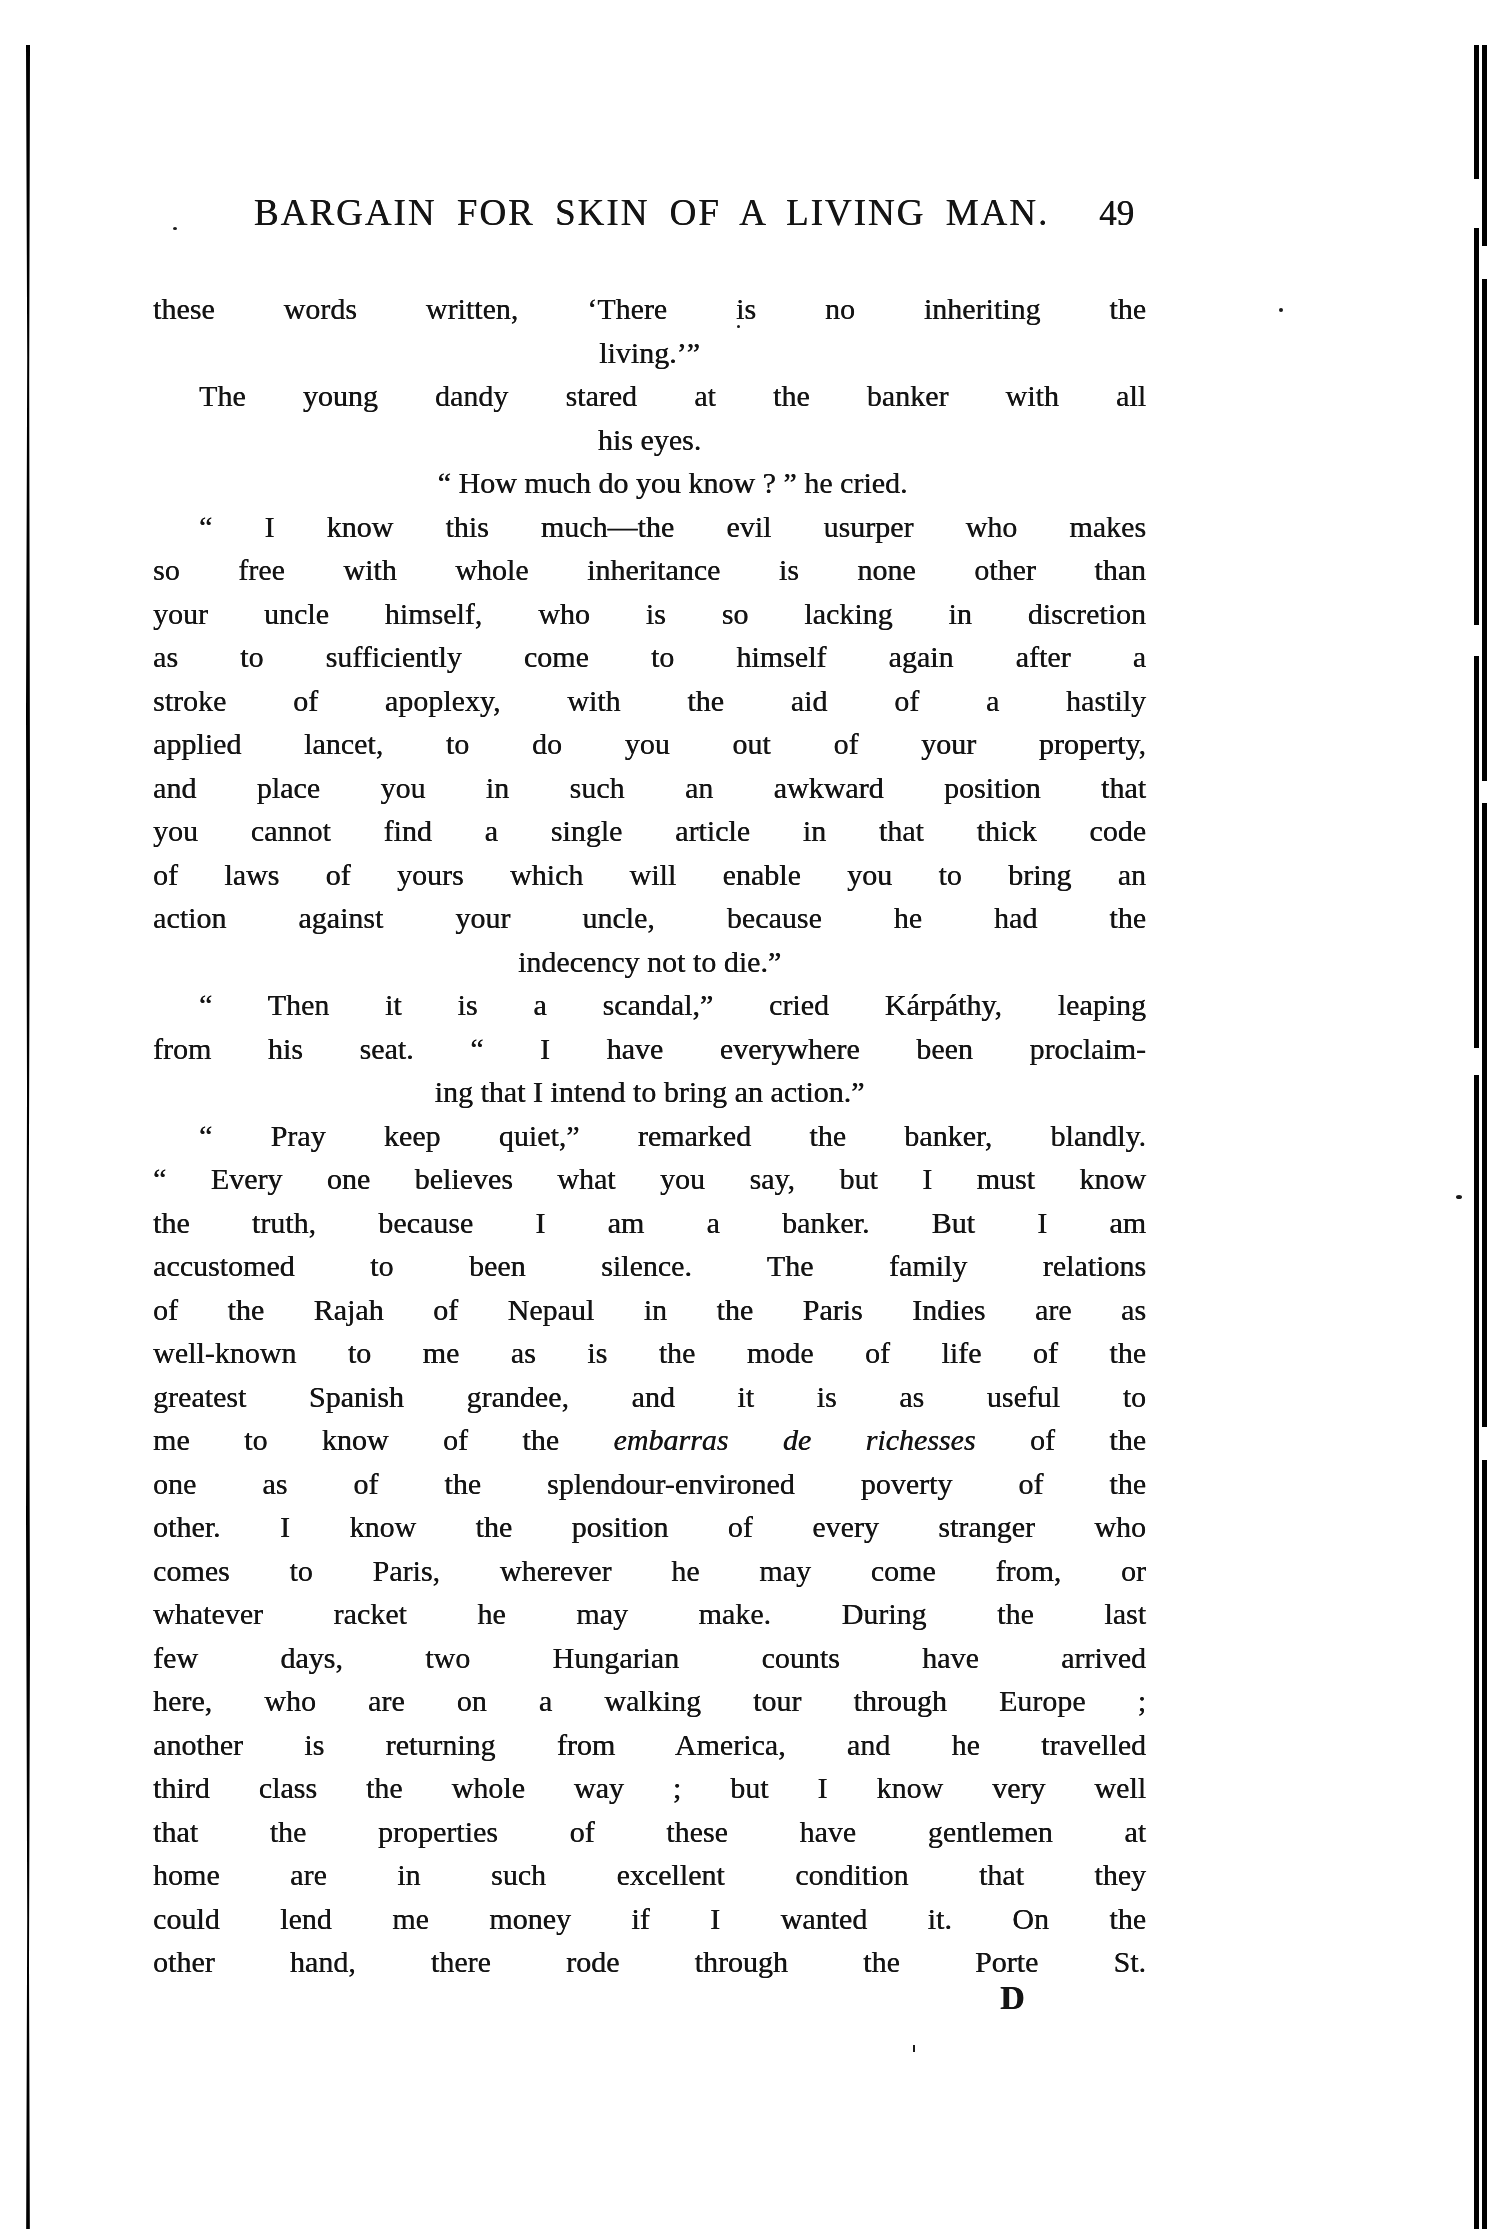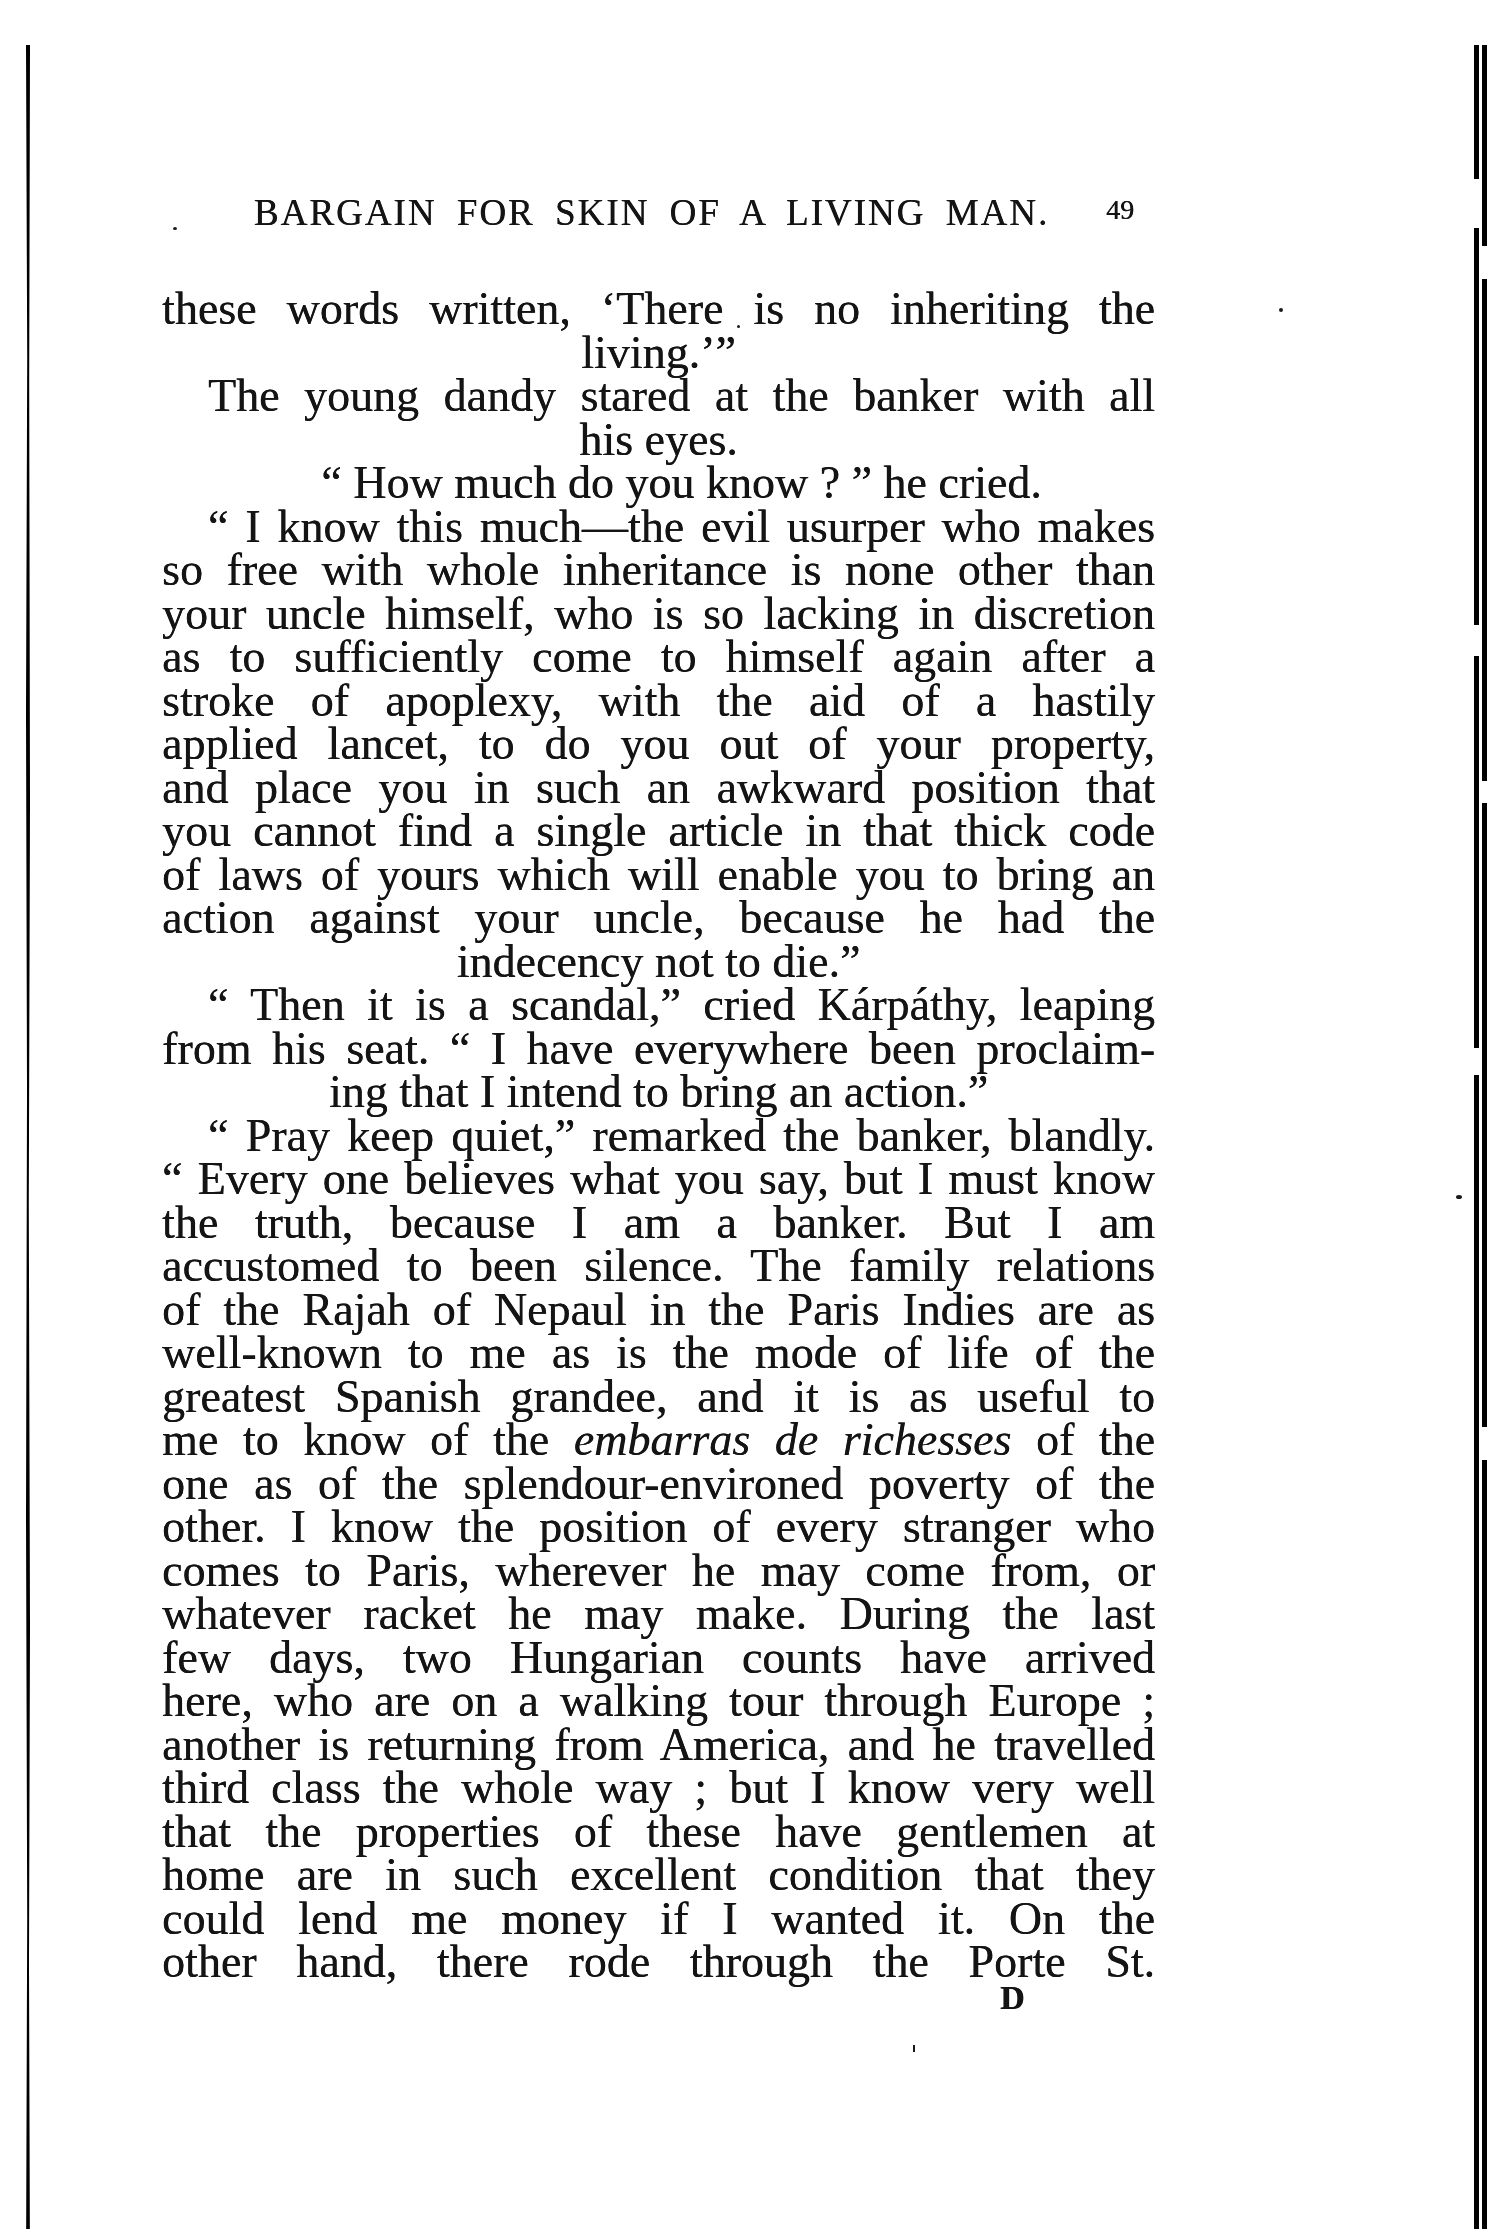--- a/index.html
+++ b/index.html
@@ -55,28 +55,28 @@
     text-align: center;
     font-size: 37px;
     letter-spacing: 2px;
     word-spacing: 9px;
     white-space: nowrap;
     text-shadow: 0.4px 0 0 currentColor;
   }
   .pagenum {
     position: absolute;
     right: 14px; top: 3px;
-    font-size: 28px;
+    font-size: 35px;
     text-shadow: 0.4px 0 0 currentColor;
   }
   
   .text {
     position: absolute;
-    left: 162px; top: 242px; width: 993px;
-    font-size: 46px;
+    left: 153px; top: 242px; width: 993px;
+    font-size: 30px;
     line-height: 43.5px;
     text-shadow: 0.35px 0 0 currentColor;
   }
   .line { text-align: center; }
   .line.justify {
     text-align: justify;
     text-align-last: justify;
   }
   .line.indent { text-indent: 46px; }
   

